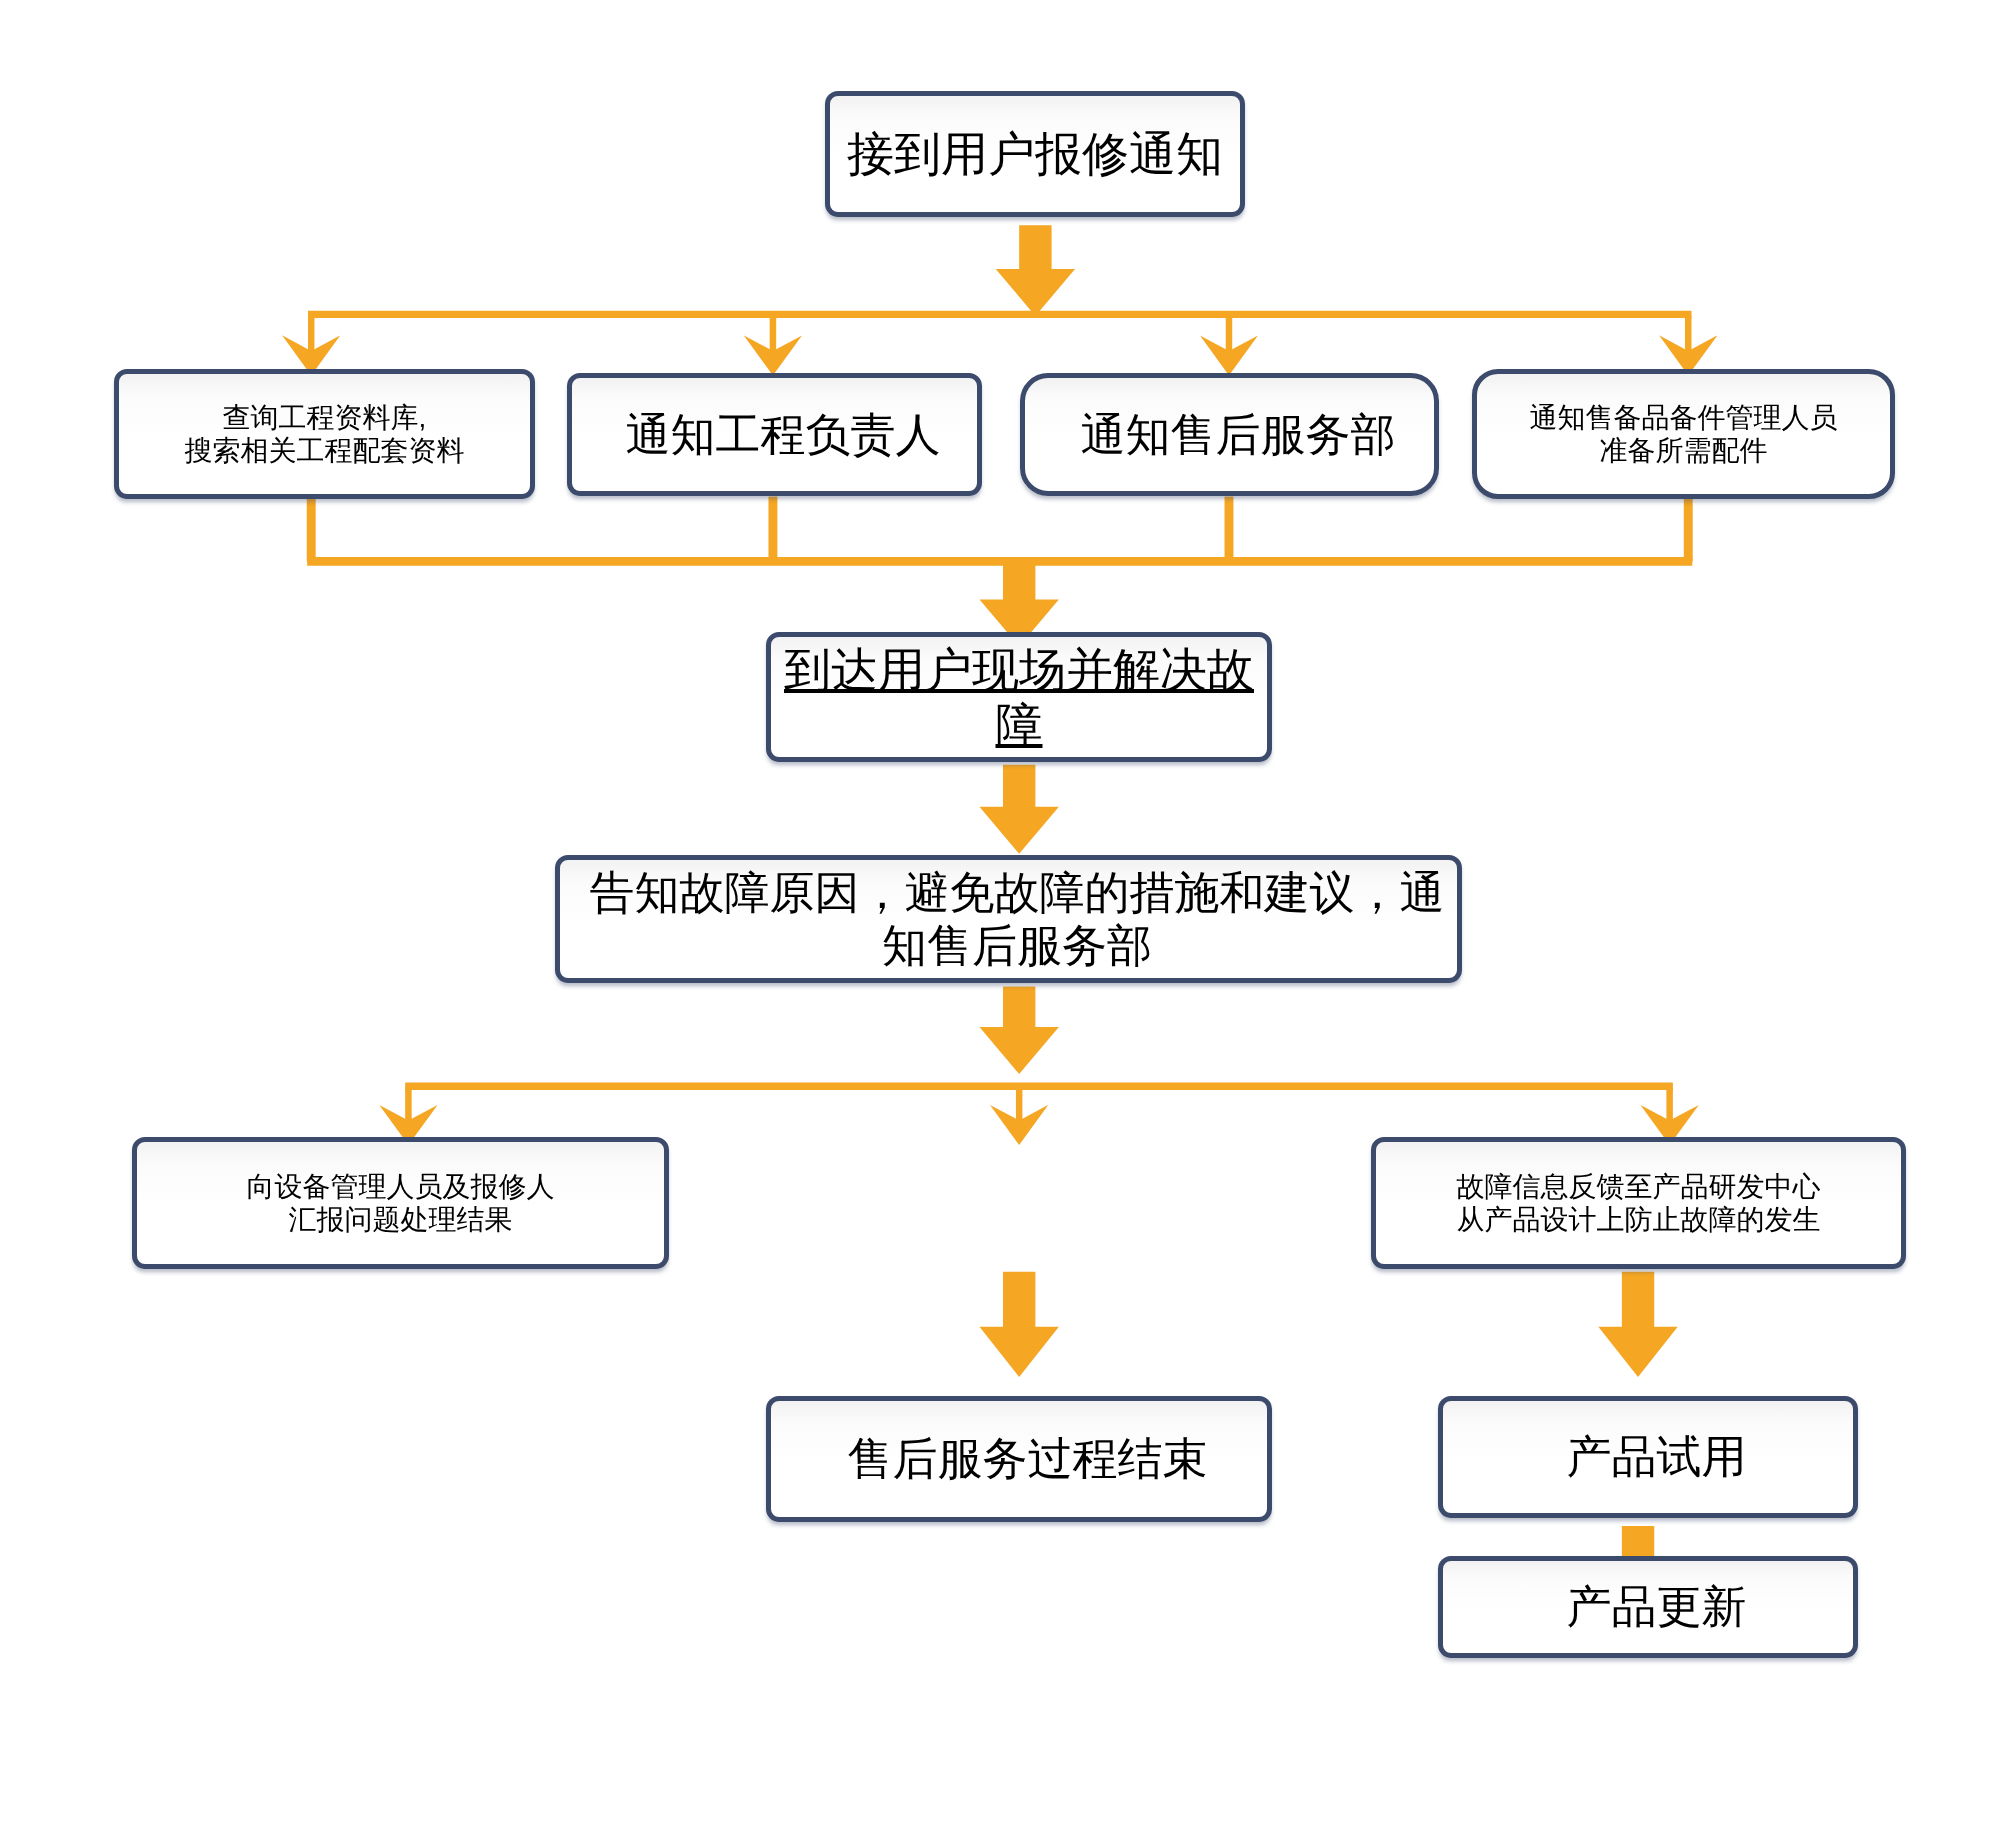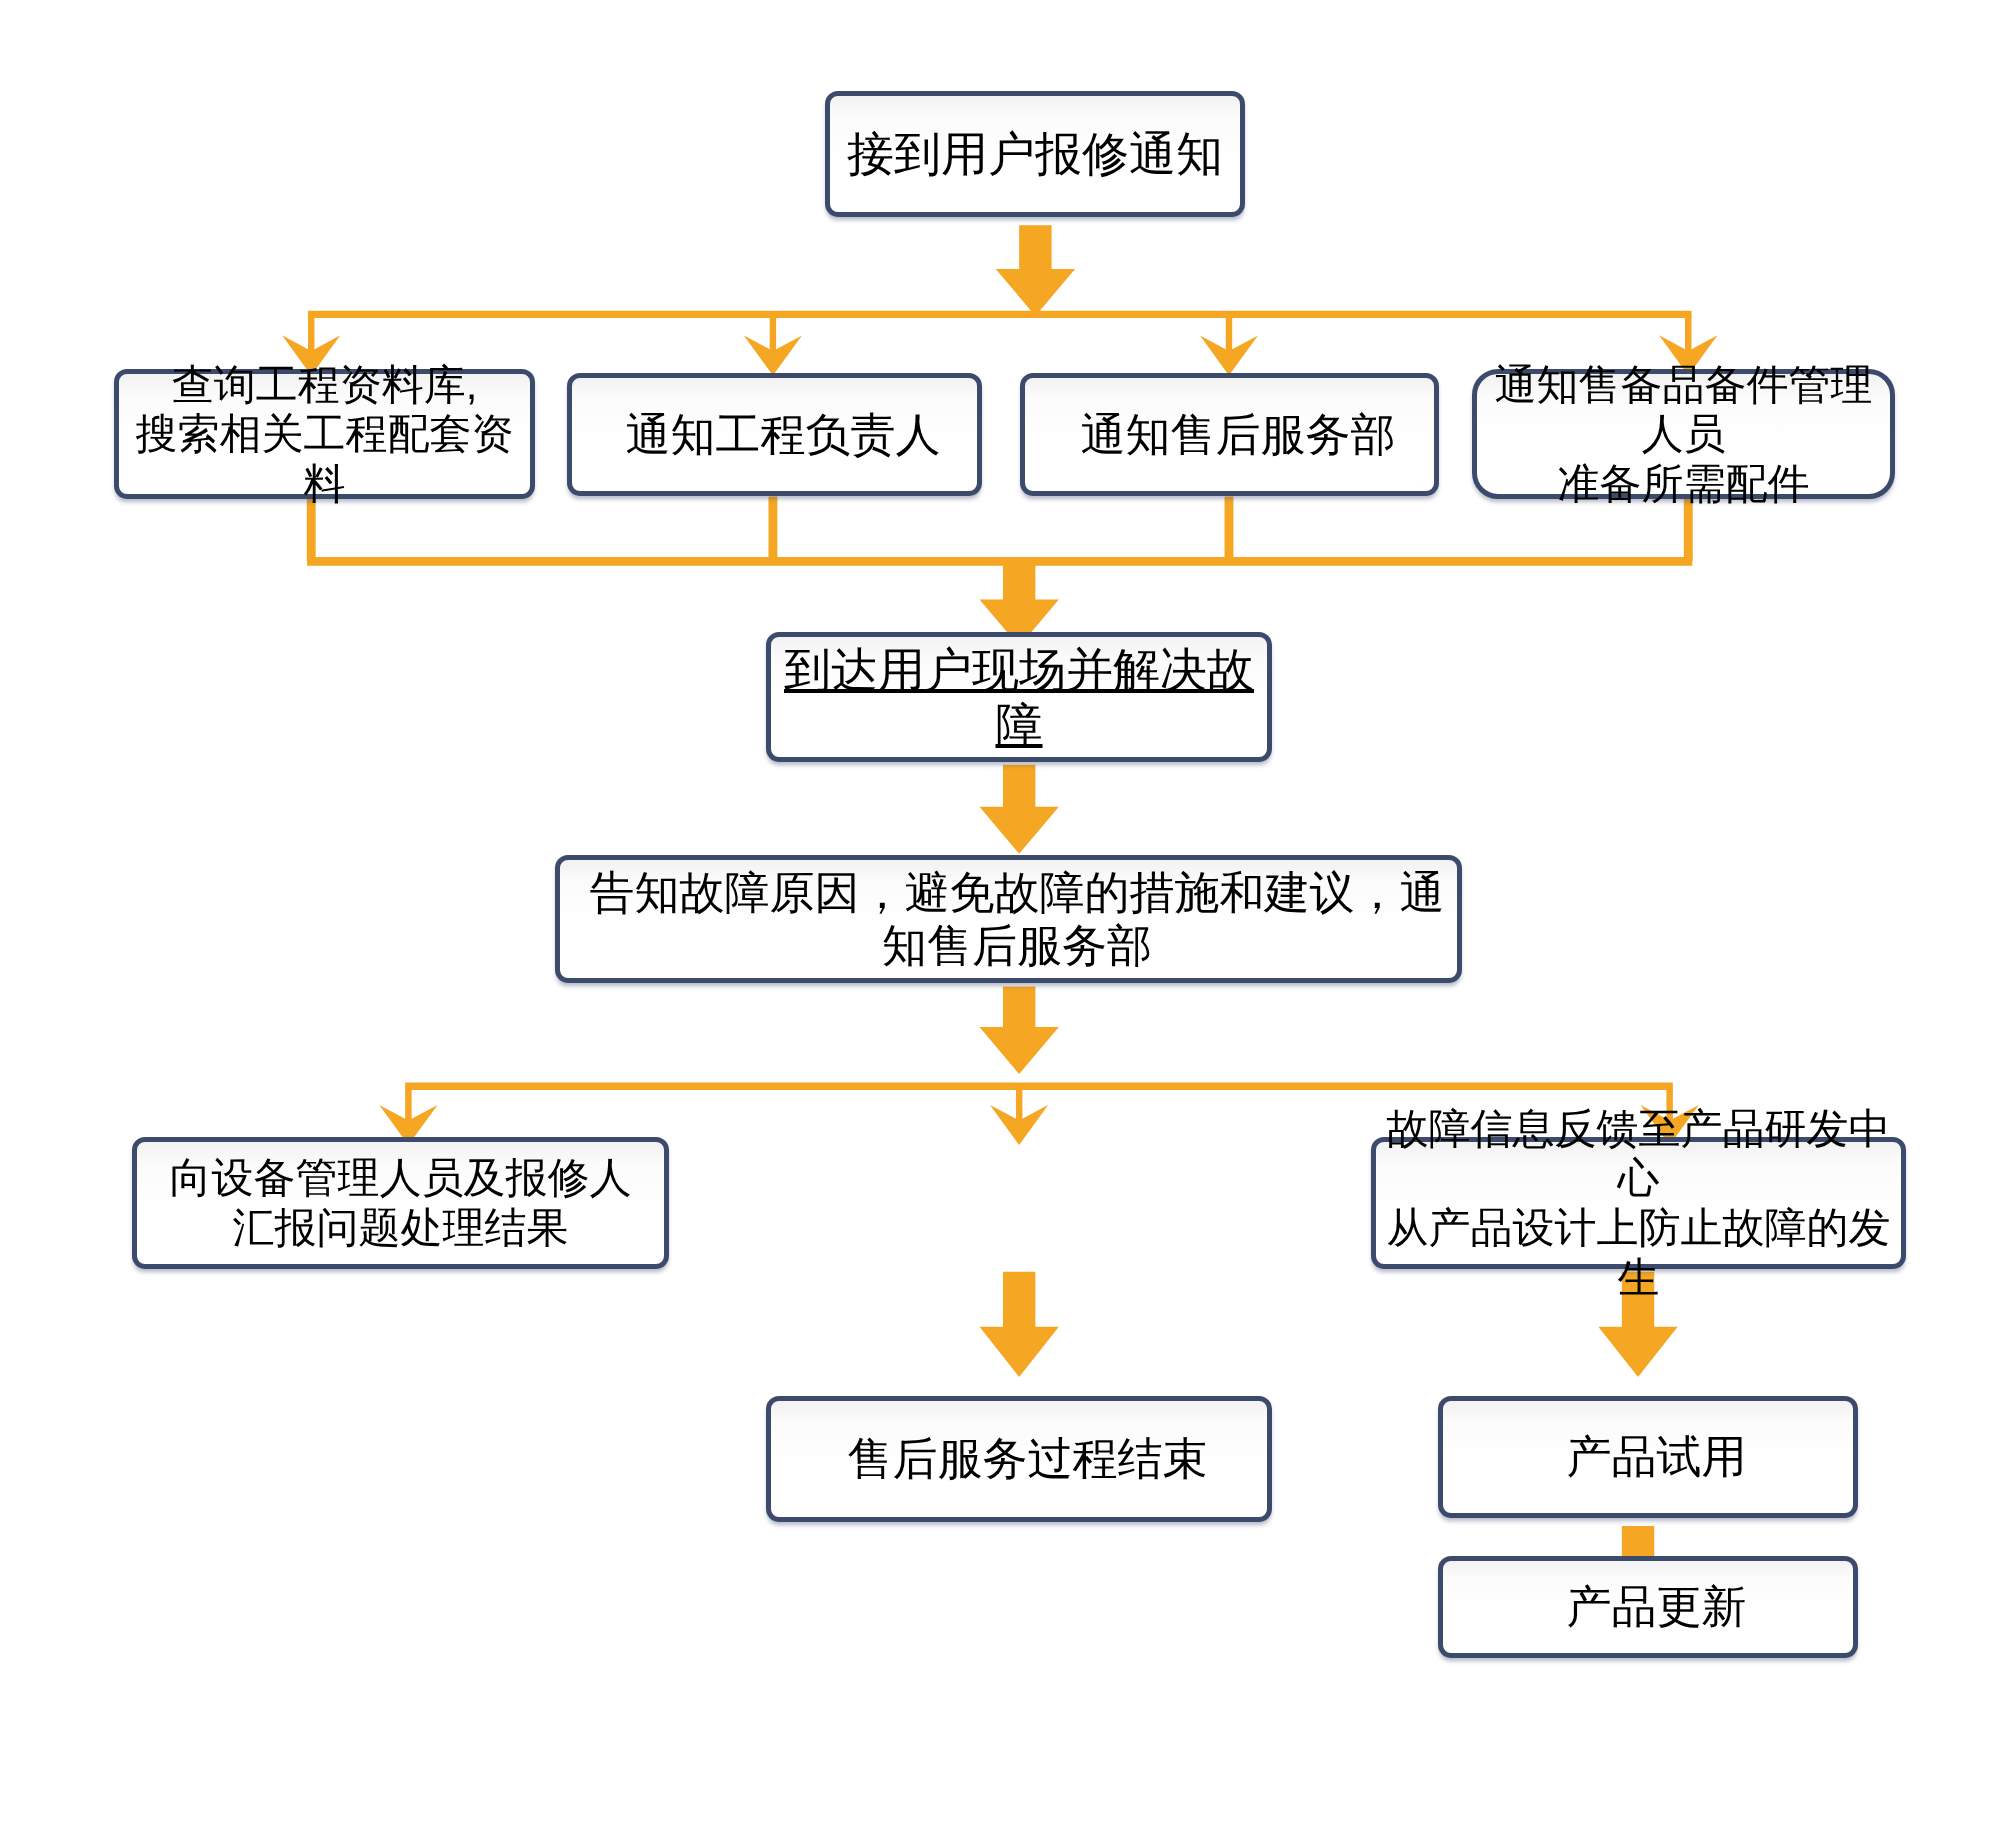--- a/index.html
+++ b/index.html
@@ -40,21 +40,21 @@
   }
   .node .txt {
     display: block;
     width: 100%;
     white-space: pre-line;
     padding: 0 8px;
     box-sizing: border-box;
   }
   .sz-lg .txt { font-size: 47px; text-align: center; }
   .sz-md .txt { font-size: 45px; margin-left: 17px; }
-  .sz-sm .txt { font-size: 42px; }
+  .sz-sm .txt { font-size: 28px; }
 </style>
 </head>
 <body>
 
 <div id="canvas">
 
   <svg id="wires" viewBox="0 0 2481 2274" width="2010" height="1842" xmlns="http://www.w3.org/2000/svg">
     <defs>
       <marker id="thinHead" markerWidth="9" markerHeight="9" refX="3.2" refY="4.5" orient="auto" markerUnits="strokeWidth">
         <path d="M0.2,0 L6.4,4.5 L0.2,9 L2.6,4.5 Z" fill="#F5A623"></path>
@@ -119,21 +119,21 @@
 
   <div class="node sz-sm" style="left:114px; top:369px; width:421px; height:130px;">
     <span class="txt">查询工程资料库,
 搜索相关工程配套资料</span>
   </div>
 
   <div class="node sz-md" style="left:567px; top:373px; width:415px; height:123px;">
     <span class="txt">通知工程负责人</span>
   </div>
 
-  <div class="node sz-md" style="left:1020px; top:373px; width:419px; height:123px;">
+  <div class="node sz-md" style="left:1020px; top:373px; width:419px; height:123px;border-radius:28px;">
     <span class="txt">通知售后服务部</span>
   </div>
 
   <div class="node sz-sm" style="left:1472px; top:369px; width:423px; height:130px;border-radius:26px;">
     <span class="txt">通知售备品备件管理人员
 准备所需配件</span>
   </div>
 
   <div class="node sz-lg" style="left:766px; top:632px; width:506px; height:130px;text-decoration:underline;">
     <span class="txt">到达用户现场并解决故障</span>

